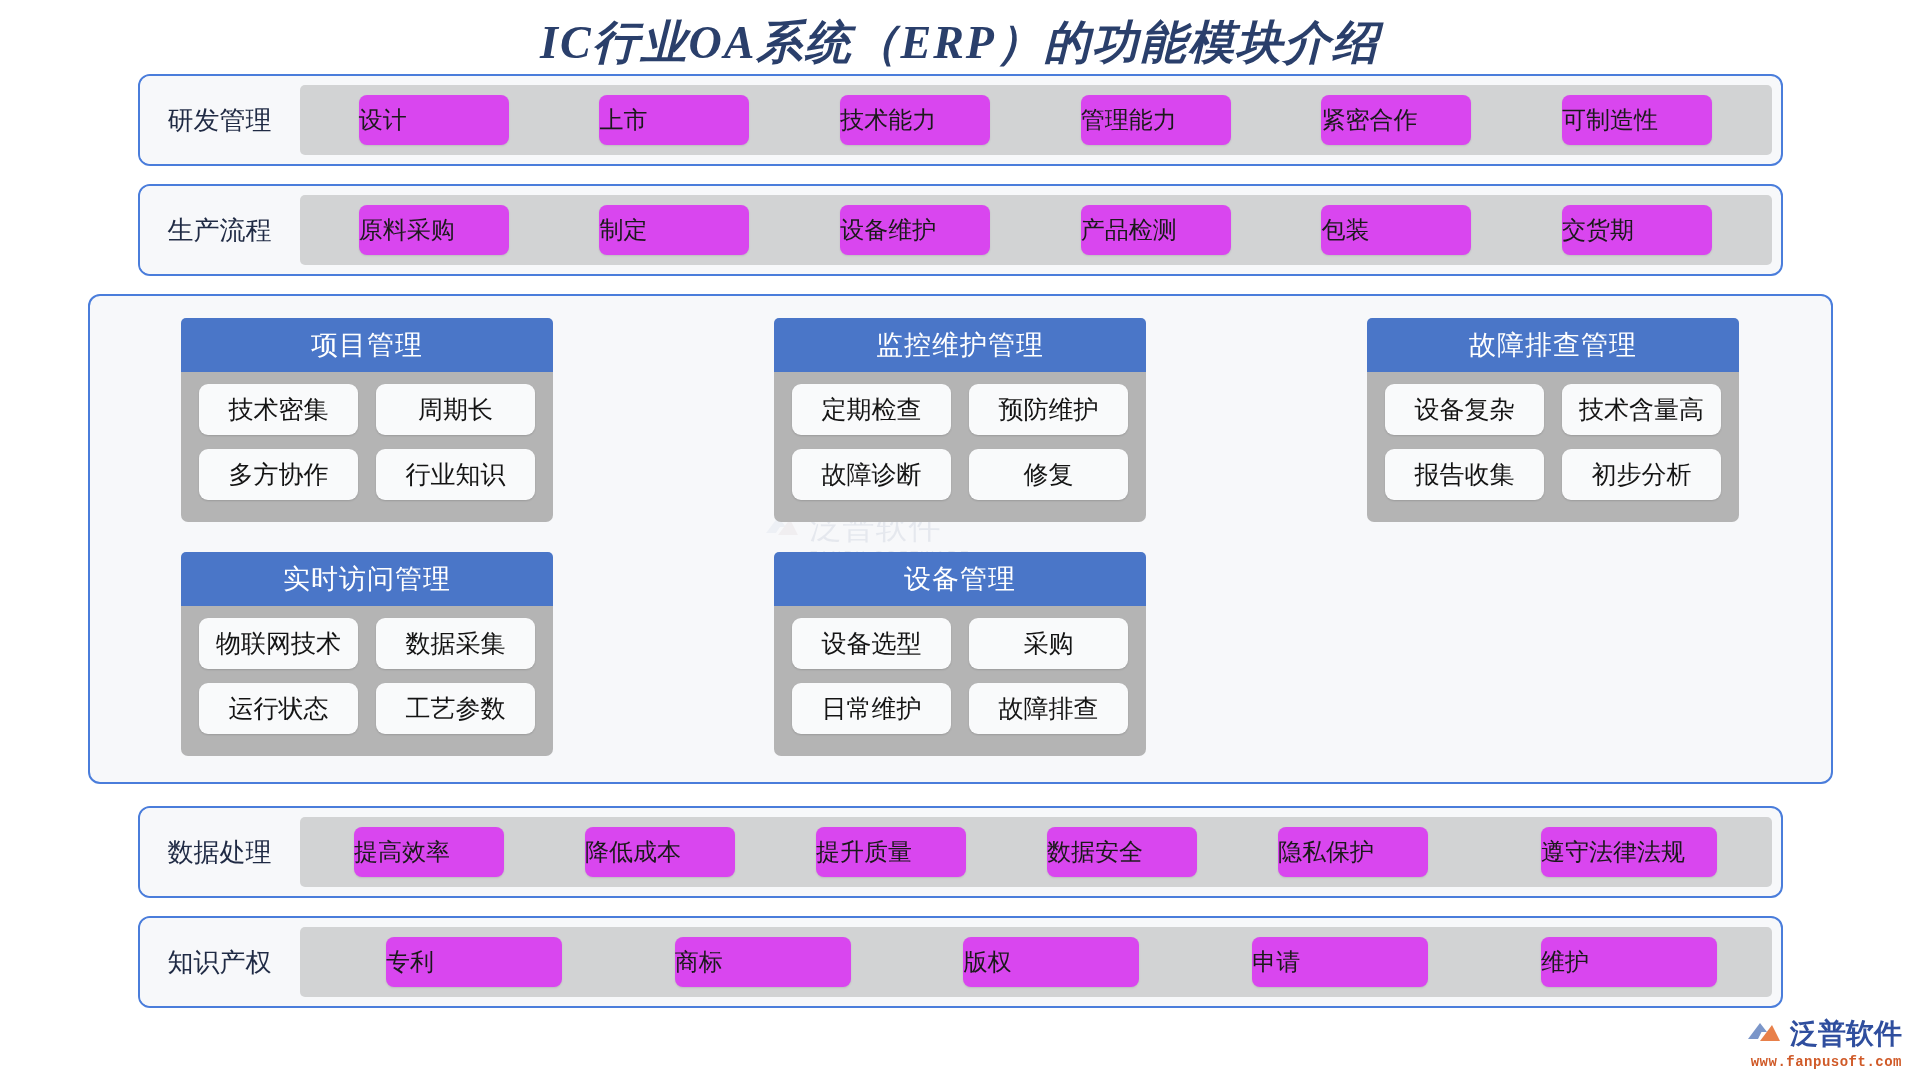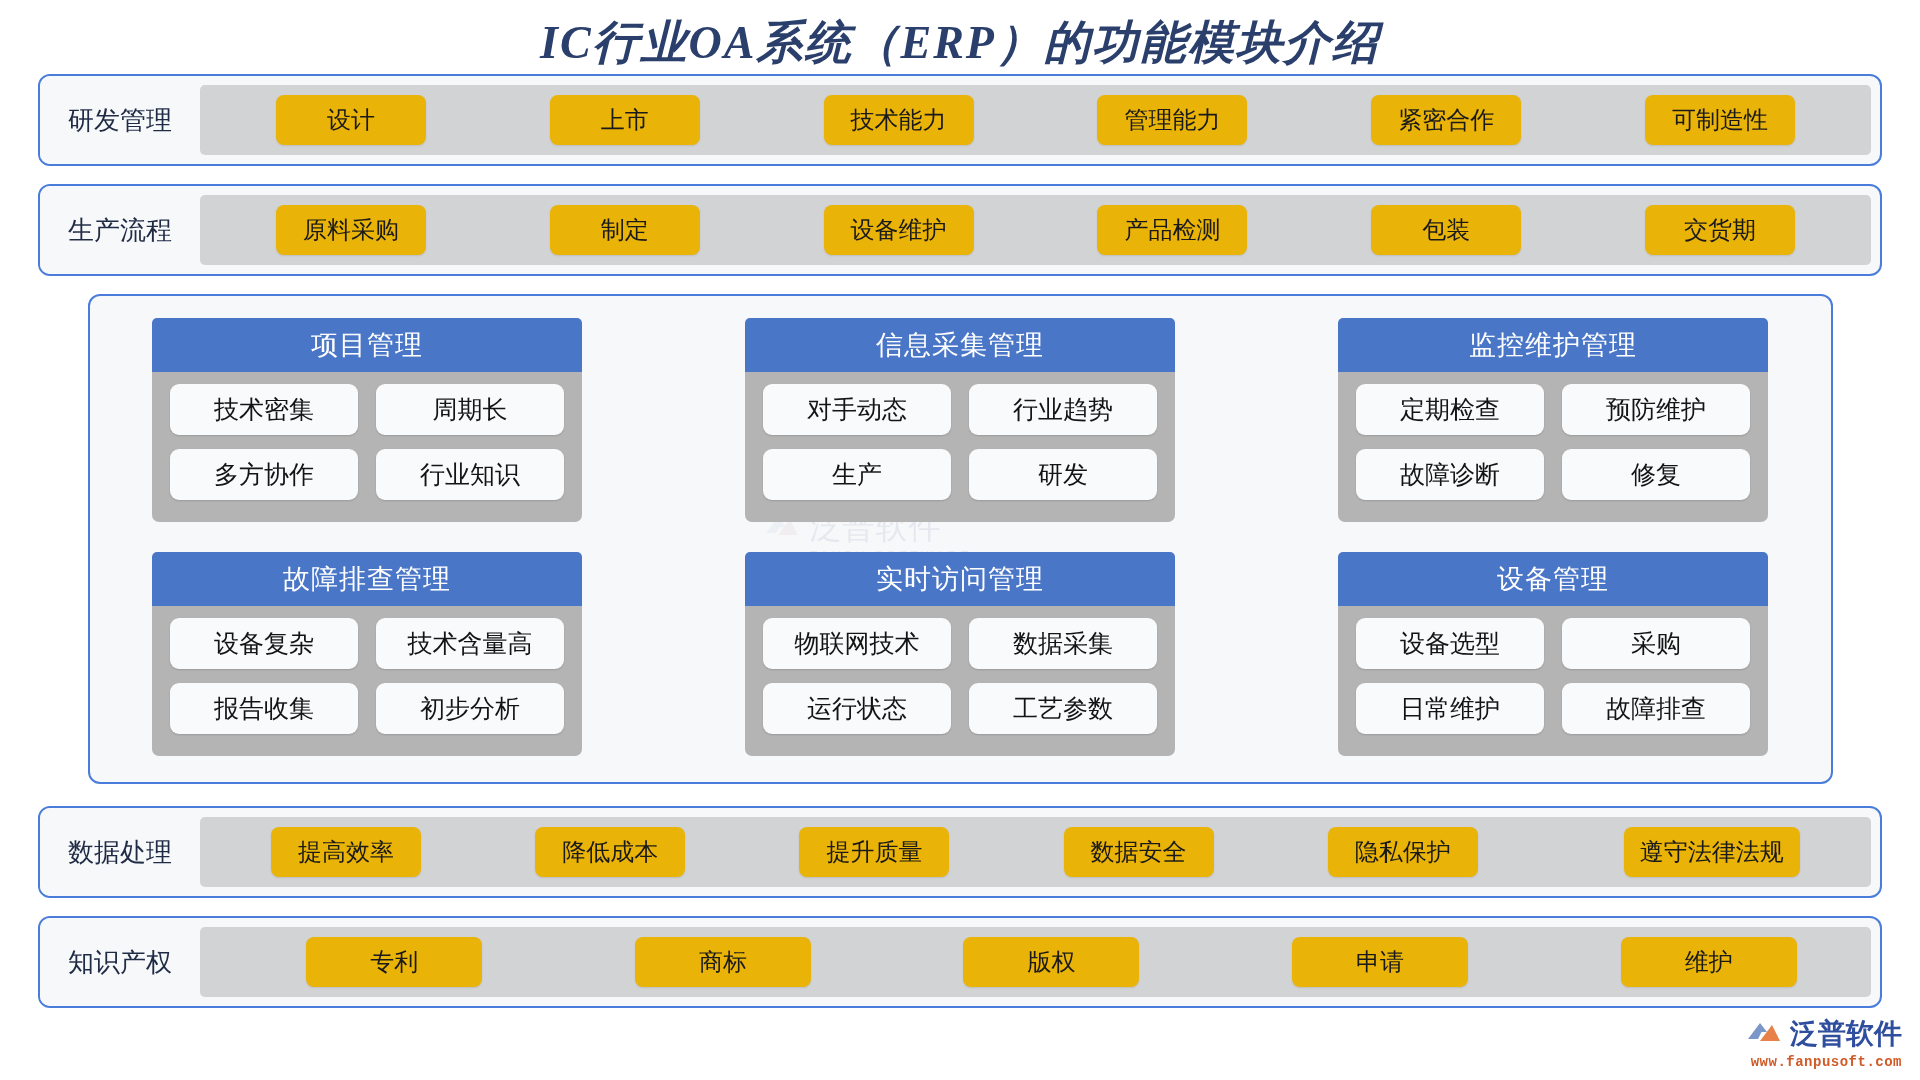--- a/index.html
+++ b/index.html
@@ -24,21 +24,21 @@
     font-style: italic;
     letter-spacing: 2px;
     padding-top: 12px;
     font-family: "Liberation Serif", "DejaVu Serif", serif;
     white-space: nowrap;
   }
 
   
   .band {
     margin: 0 auto;
-    width: 1844px;
+    width: 1645px;
     border: 2.5px solid #4a7ddb;
     border-radius: 12px;
     background: #f7f8fa;
     display: flex;
     align-items: stretch;
     overflow: hidden;
     box-sizing: border-box;
   }
   .band-label {
     flex: 0 0 160px;
@@ -55,26 +55,25 @@
     background: #d2d3d4;
     display: flex;
     align-items: center;
     justify-content: space-around;
     padding: 10px 14px;
     margin: 9px 9px 9px 0;
     border-radius: 5px;
     box-sizing: border-box;
   }
   .chip {
-    background: #eab308;
+    background: #d946ef;
     border-radius: 8px;
     padding: 9px 0;
     font-size: 24px;
     color: #1a1a1a;
-    text-align: center;
     min-width: 150px;
     box-shadow: 0 1px 2px rgba(0,0,0,0.10);
     white-space: nowrap;
   }
   .chip.wide { min-width: 176px; margin-left: 32px; }
 
   .gap-sm { height: 18px; }
   .gap-md { height: 22px; }
 
   
@@ -90,21 +89,21 @@
   }
   .module-grid {
     display: grid;
     grid-template-columns: repeat(3, 1fr);
     grid-template-rows: repeat(2, auto);
     column-gap: 90px;
     row-gap: 30px;
     justify-items: center;
   }
   .module-card {
-    width: 430px;
+    width: 372px;
     position: relative;
     z-index: 2;
   }
   .module-head {
     background: #4a76c8;
     color: #ffffff;
     font-size: 27px;
     text-align: center;
     padding: 9px 0;
     border-radius: 5px 5px 0 0;
@@ -242,29 +241,20 @@
     <div class="module-card">
       <div class="module-head">项目管理</div>
       <div class="module-body">
         <div class="module-chip">技术密集</div>
         <div class="module-chip">周期长</div>
         <div class="module-chip">多方协作</div>
         <div class="module-chip">行业知识</div>
       </div>
     </div>
 
-    <div class="module-card">
-      <div class="module-head">信息采集管理</div>
-      <div class="module-body">
-        <div class="module-chip">对手动态</div>
-        <div class="module-chip">行业趋势</div>
-        <div class="module-chip">生产</div>
-        <div class="module-chip">研发</div>
-      </div>
-    </div>
 
     <div class="module-card">
       <div class="module-head">监控维护管理</div>
       <div class="module-body">
         <div class="module-chip">定期检查</div>
         <div class="module-chip">预防维护</div>
         <div class="module-chip">故障诊断</div>
         <div class="module-chip">修复</div>
       </div>
     </div>

